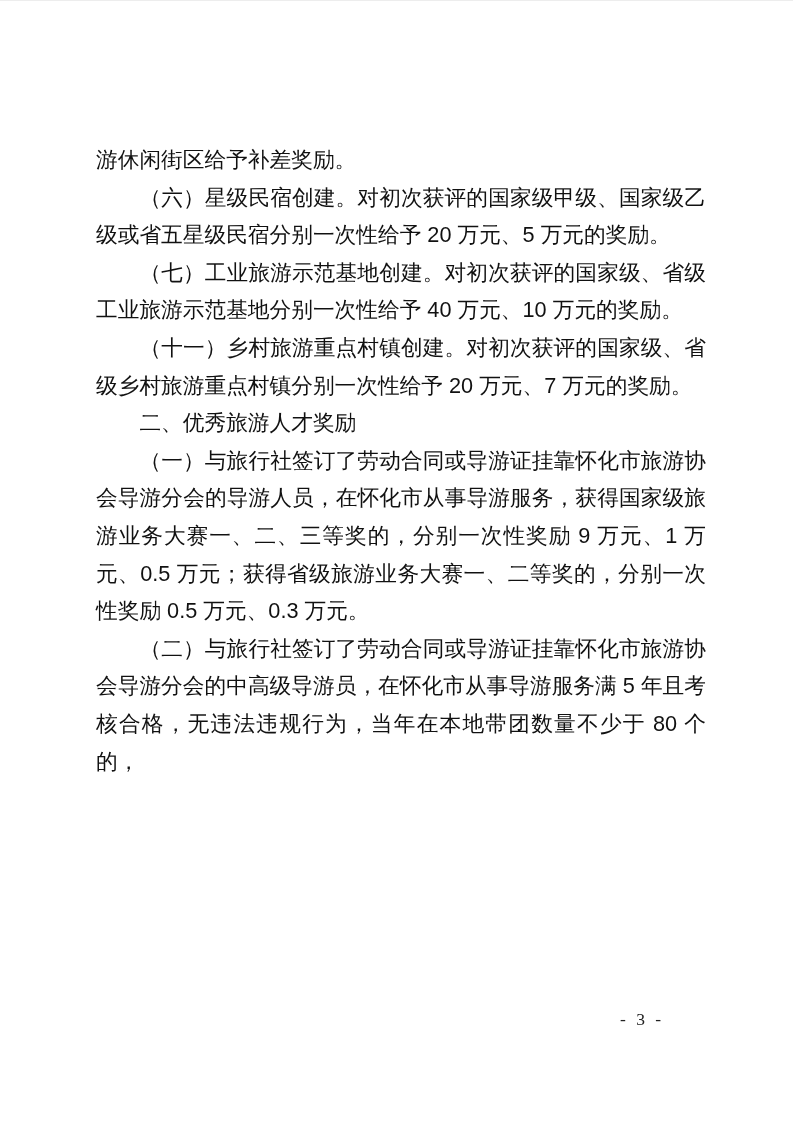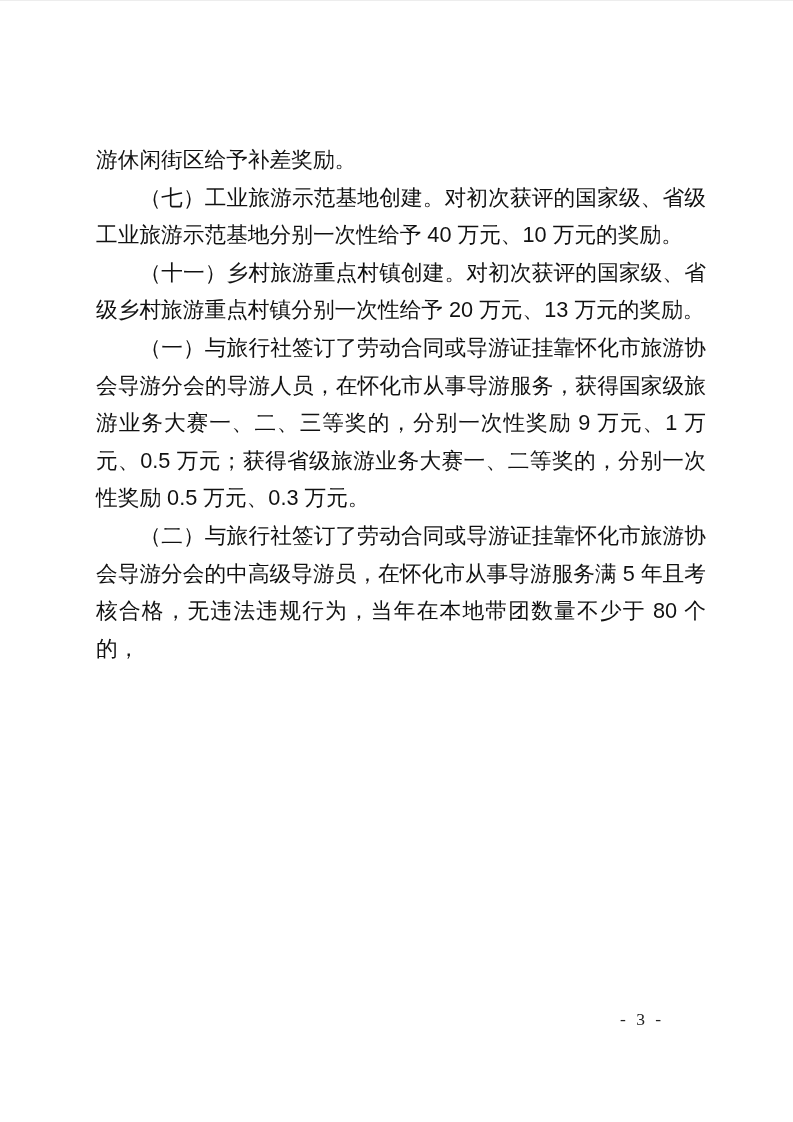--- a/index.html
+++ b/index.html
@@ -46,19 +46,21 @@
     color: #222222;
     white-space: pre;
   }
 </style>
 </head>
 <body>
 
 <div class="page">
   <div class="text-block">
     <p class="no-indent">游休闲街区给予补差奖励。</p>
+    <p>（六）星级民宿创建。对初次获评的国家级甲级、国家级乙级或省五星级民宿分别一次性给予 20 万元、5 万元的奖励。</p>
     <p>（七）工业旅游示范基地创建。对初次获评的国家级、省级工业旅游示范基地分别一次性给予 40 万元、10 万元的奖励。</p>
-    <p>（十一）乡村旅游重点村镇创建。对初次获评的国家级、省级乡村旅游重点村镇分别一次性给予 20 万元、13 万元的奖励。</p>
+    <p>（十一）乡村旅游重点村镇创建。对初次获评的国家级、省级乡村旅游重点村镇分别一次性给予 20 万元、7 万元的奖励。</p>
+    <p>二、优秀旅游人才奖励</p>
     <p>（一）与旅行社签订了劳动合同或导游证挂靠怀化市旅游协会导游分会的导游人员，在怀化市从事导游服务，获得国家级旅游业务大赛一、二、三等奖的，分别一次性奖励 9 万元、1 万元、0.5 万元；获得省级旅游业务大赛一、二等奖的，分别一次性奖励 0.5 万元、0.3 万元。</p>
     <p>（二）与旅行社签订了劳动合同或导游证挂靠怀化市旅游协会导游分会的中高级导游员，在怀化市从事导游服务满 5 年且考核合格，无违法违规行为，当年在本地带团数量不少于 80 个的，</p>
   </div>
   <div class="page-number">- 3 -</div>
 </div>
 
 </body></html>

